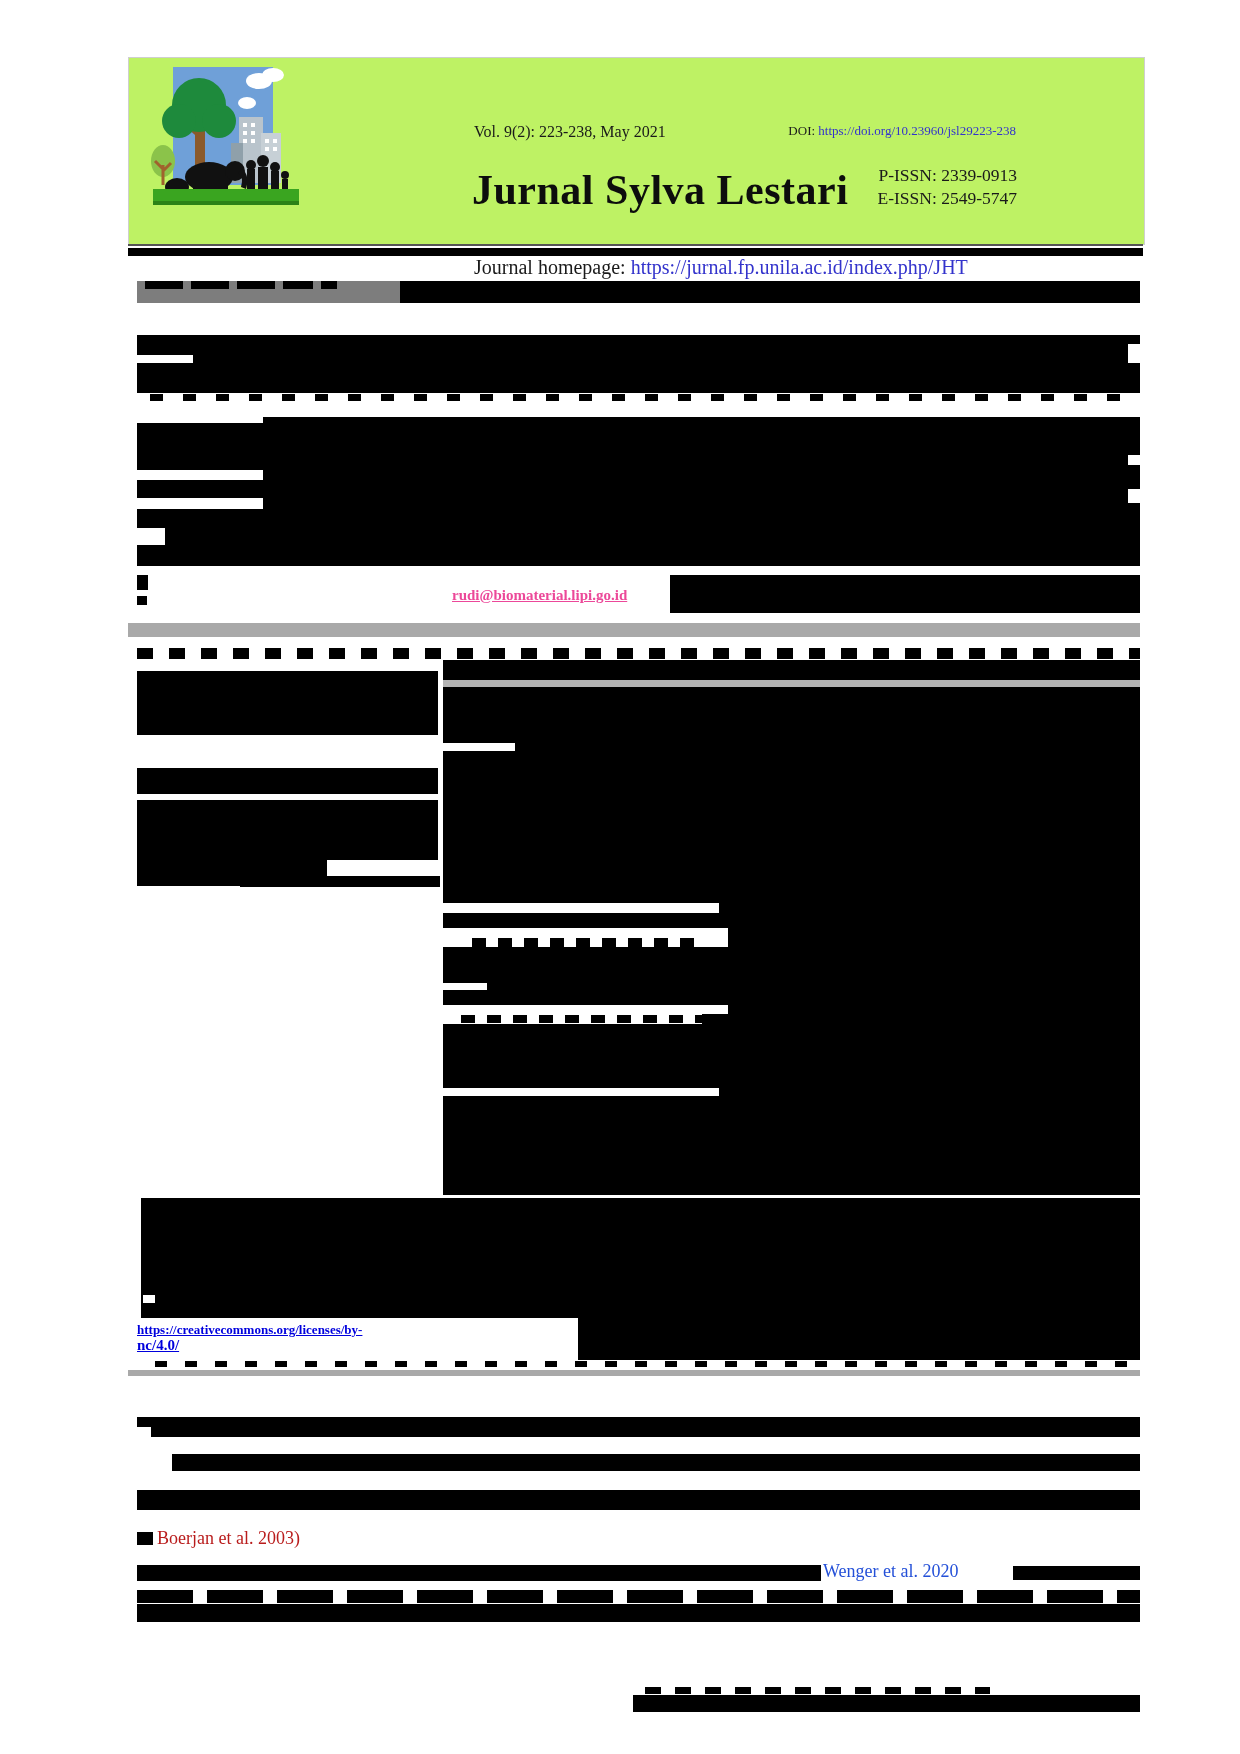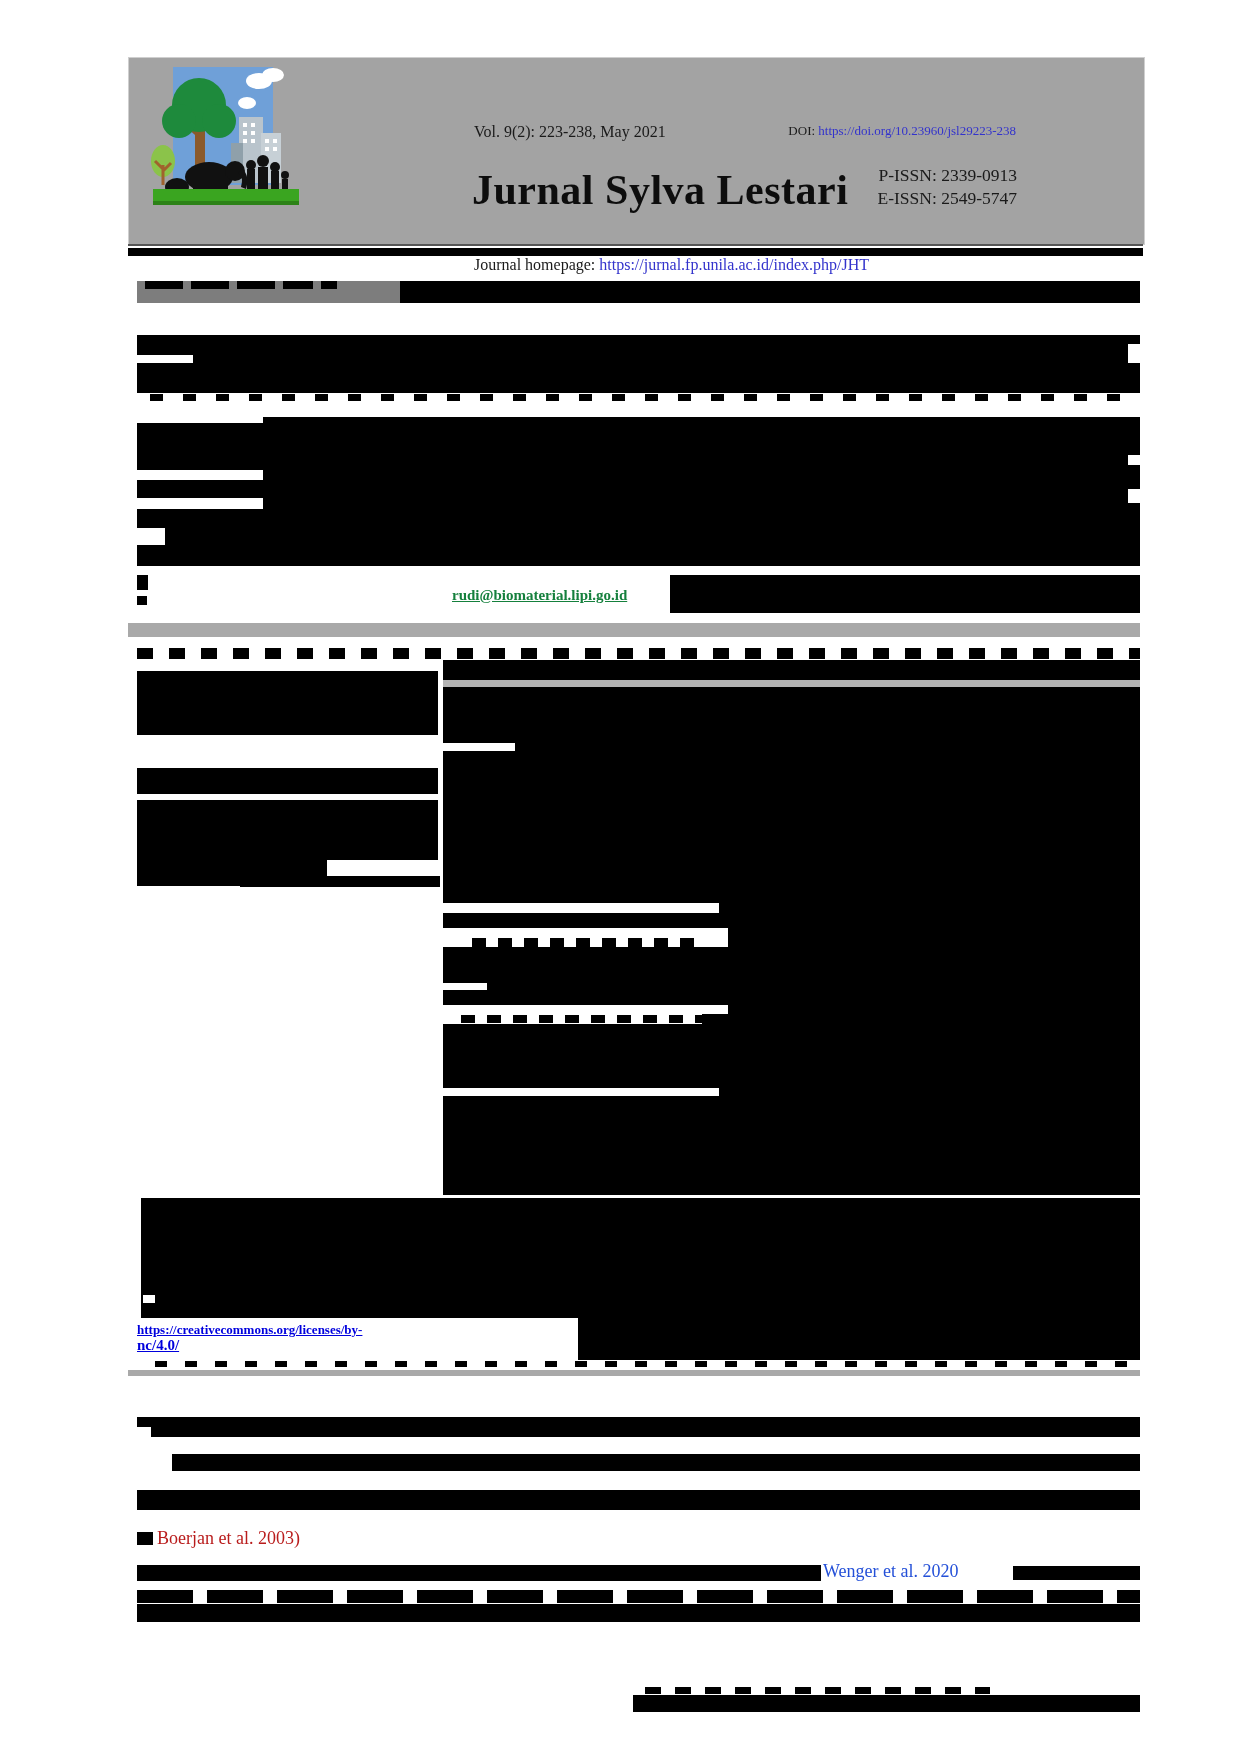--- a/index.html
+++ b/index.html
@@ -1,34 +1,34 @@
 <!DOCTYPE html>
 <html><head>
 <meta charset="utf-8">
 <style>
   html,body{margin:0;padding:0;background:#ffffff;}
   #page{position:relative;width:1240px;height:1754px;background:#ffffff;overflow:hidden;
         font-family:"Liberation Serif", serif;}
   
   #header-box{position:absolute;left:128px;top:57px;width:1017px;height:188px;
-              background:#a3a3a3;border:1px solid #cfcfcf;box-sizing:border-box;}
+              background:#bef264;border:1px solid #cfcfcf;box-sizing:border-box;}
   #vol-line{position:absolute;left:345px;top:65px;font-size:16px;color:#1a1a1a;}
   #doi-line{position:absolute;right:128px;top:65px;font-size:13px;color:#1a1a1a;}
   #journal-title{position:absolute;left:343px;top:108px;font-size:42px;font-weight:700;
                  color:#0d0d0d;letter-spacing:0.5px;}
   #issn-block{position:absolute;right:127px;top:106px;font-size:17.5px;color:#1a1a1a;
               text-align:right;line-height:23px;}
-  #homepage-line{position:absolute;left:345px;top:198px;font-size:16px;color:#1a1a1a;}
+  #homepage-line{position:absolute;left:345px;top:198px;font-size:20px;color:#1a1a1a;}
   a{ text-decoration:none;}
   .hdr-link{color:#3333cc;}
   #rule-thin{position:absolute;left:128px;top:244px;width:1015px;height:2px;background:#555;}
   #rule-thick{position:absolute;left:128px;top:248px;width:1015px;height:8px;background:#000;}
   
   #email-link{position:absolute;left:452px;top:587px;font-size:15px;font-weight:700;
-              color:#15803d;text-decoration:underline;}
+              color:#ec4899;text-decoration:underline;}
   #license-link-1{position:absolute;left:137px;top:1322px;font-size:13px;font-weight:700;
               color:#0000dd;text-decoration:underline;text-align:right;}
   #license-link-2{position:absolute;left:137px;top:1337px;font-size:15px;font-weight:700;
               color:#0000dd;text-decoration:underline;}
   #citation-1{position:absolute;left:157px;top:1528px;font-size:18px;color:#b91c1c;}
   #citation-2{position:absolute;left:823px;top:1561px;font-size:18px;color:#2450d8;}
   .redaction{position:absolute;}
 </style>
 </head>
 <body>

